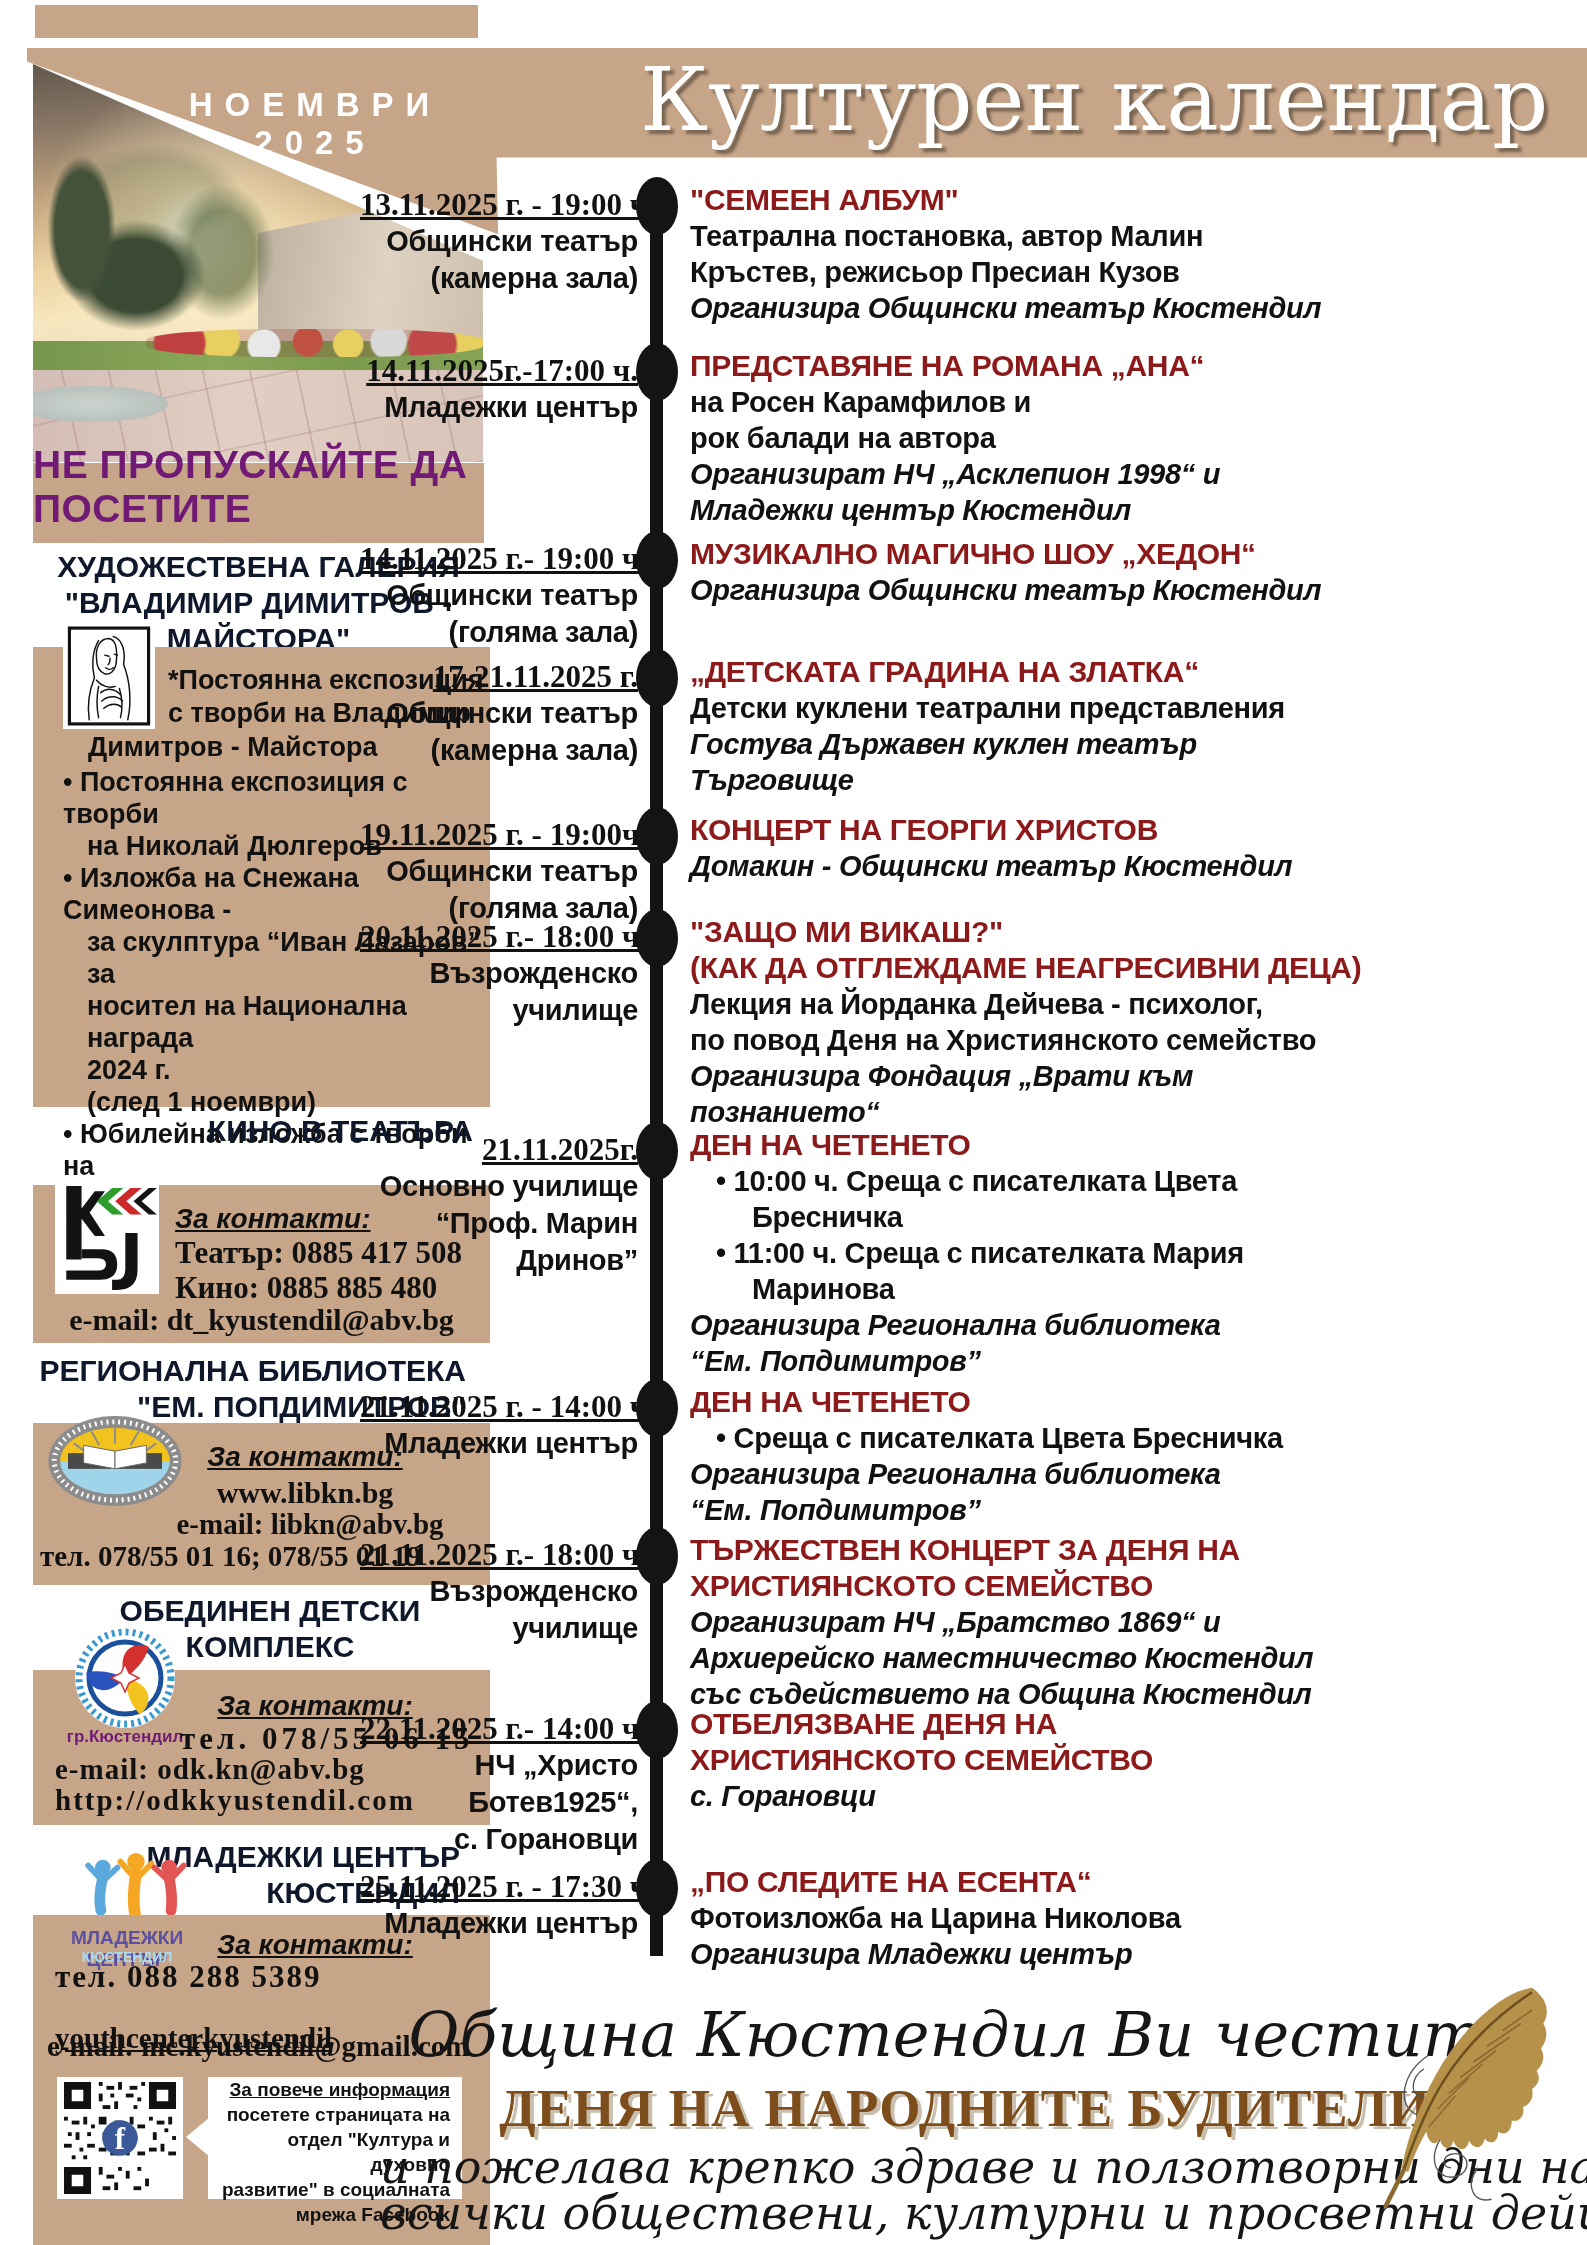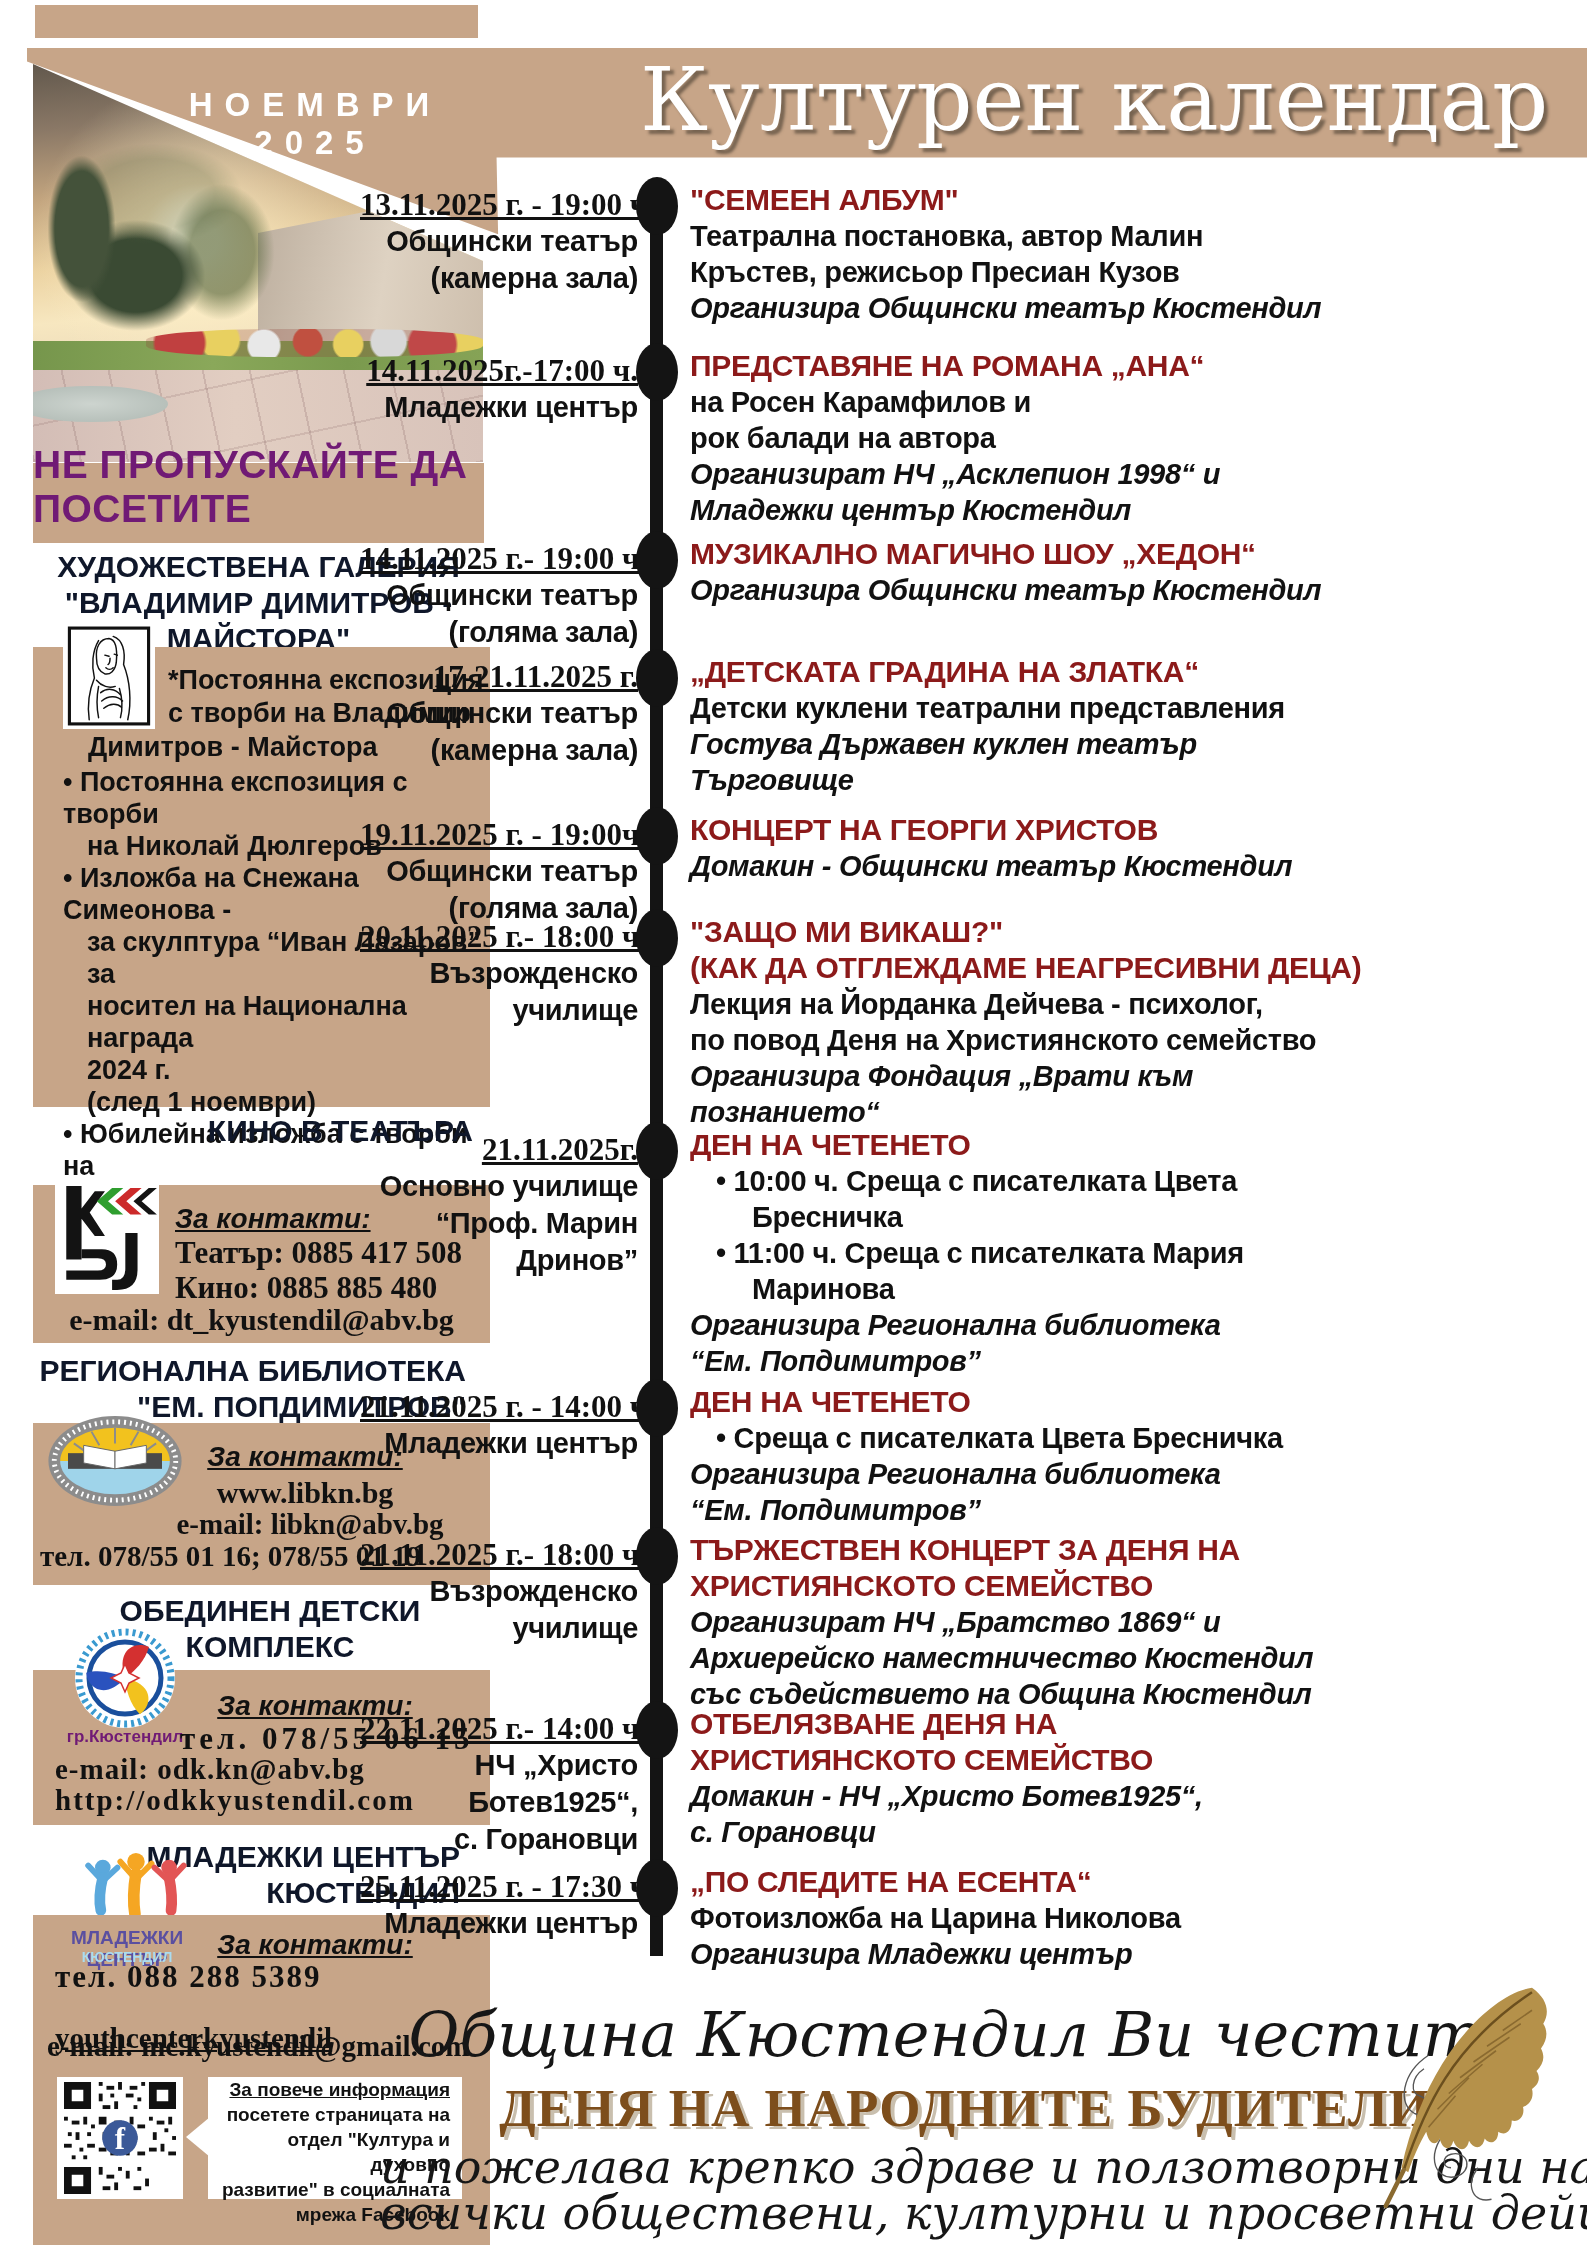--- a/index.html
+++ b/index.html
@@ -461,21 +461,20 @@
       <div class="ev-dates" style="top: 1710px;">
         <div class="ev-date">22.11.2025 г.- 14:00 ч.</div>
         <div class="ev-venue">НЧ „Христо</div>
         <div class="ev-venue">Ботев1925“,</div>
         <div class="ev-venue">с. Горановци</div>
       </div>
       <div class="ev-node" style="top: 1701px;"></div>
       <div class="ev-content" style="top: 1706px;">
         <div class="ev-title">ОТБЕЛЯЗВАНЕ ДЕНЯ НА</div>
         <div class="ev-title">ХРИСТИЯНСКОТО СЕМЕЙСТВО</div>
-        <div class="s-i">Домакин - НЧ „Христо Ботев1925“,</div>
         <div class="s-i">с. Горановци</div>
       </div>
       <div class="ev-dates" style="top: 1868px;">
         <div class="ev-date">25.11.2025 г. - 17:30 ч.</div>
         <div class="ev-venue">Младежки център</div>
       </div>
       <div class="ev-node" style="top: 1859px;"></div>
       <div class="ev-content" style="top: 1864px;">
         <div class="ev-title">„ПО СЛЕДИТЕ НА ЕСЕНТА“</div>
         <div class="s-b">Фотоизложба на Царина Николова</div>

